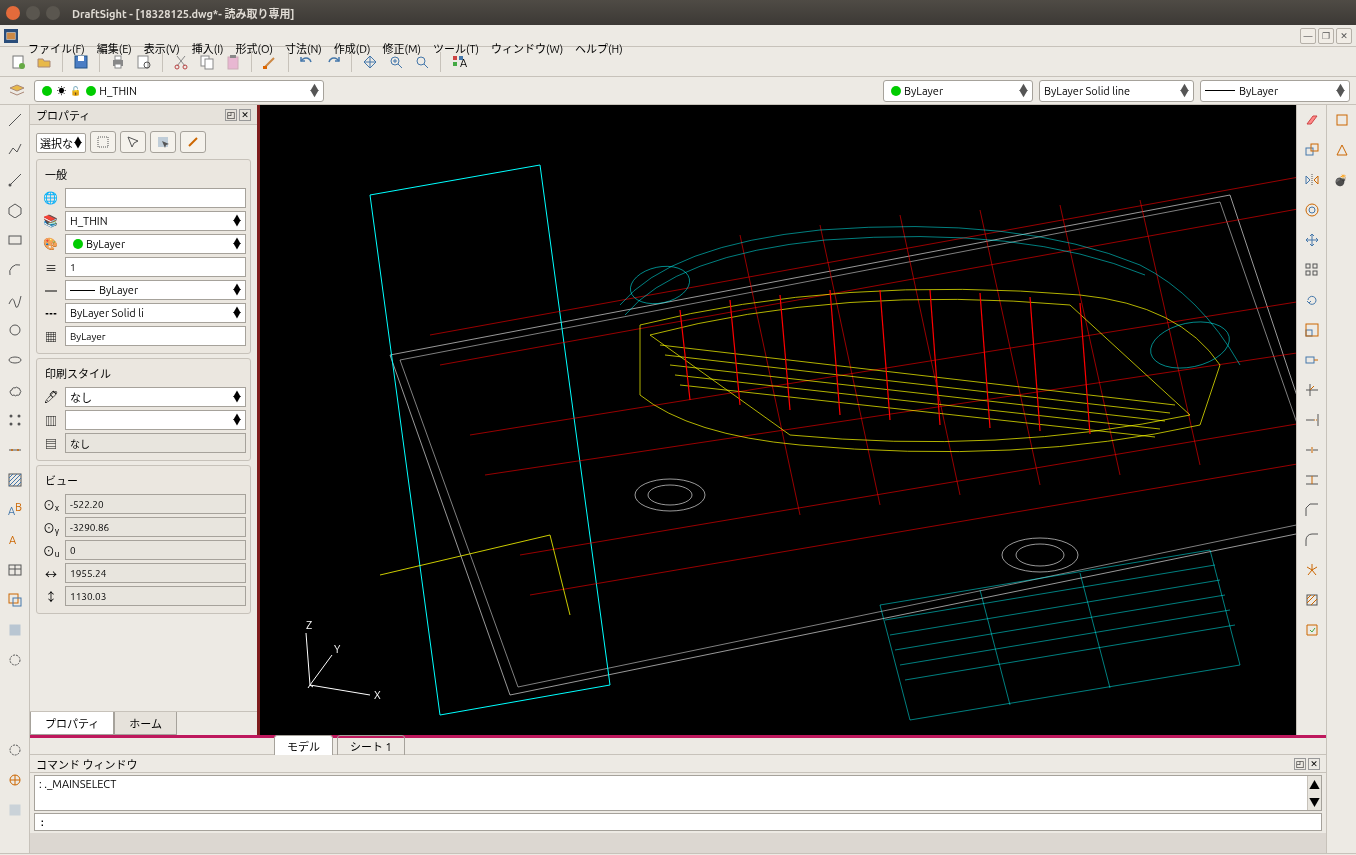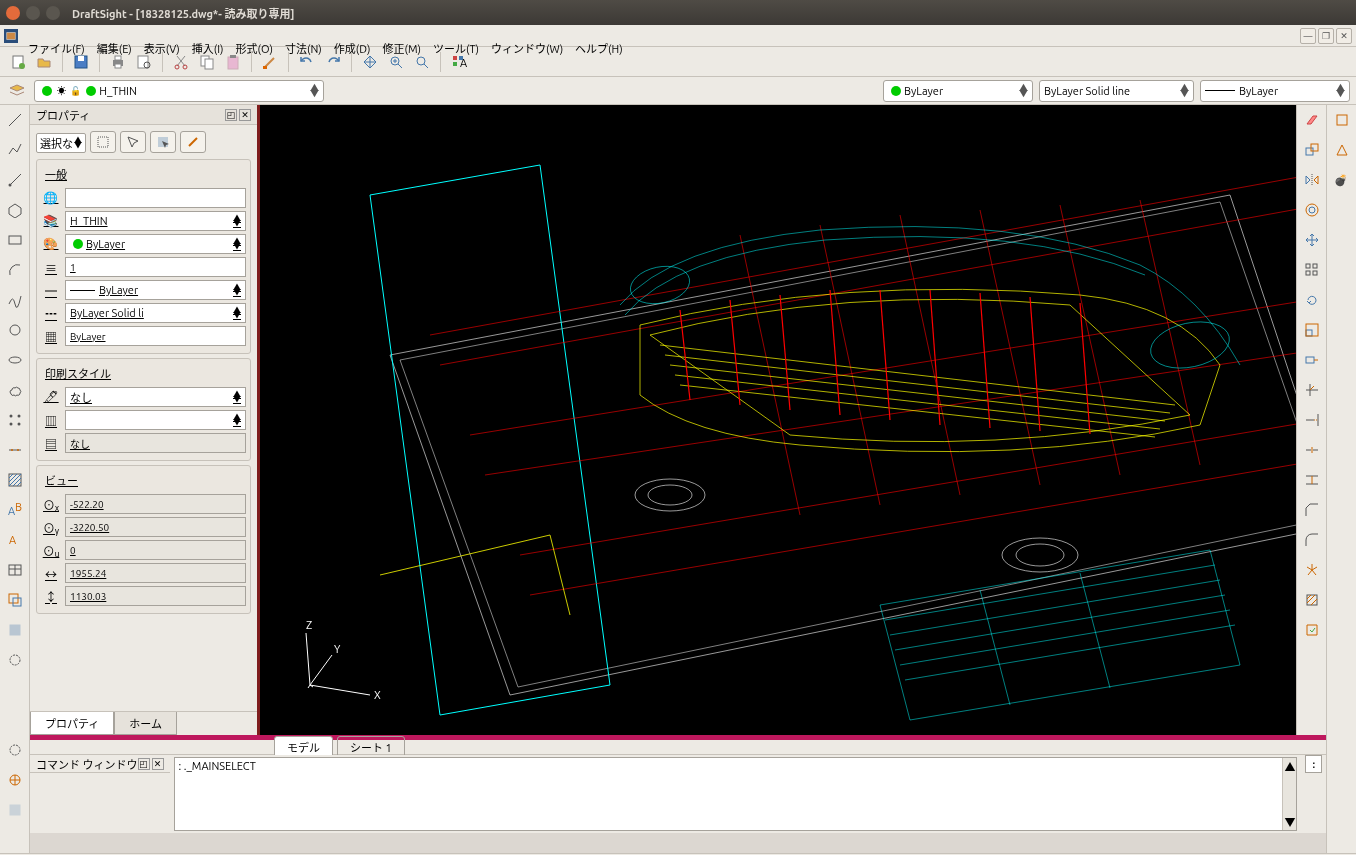--- a/index.html
+++ b/index.html
@@ -28,36 +28,36 @@
 .sidetbtn { width: 22px; height: 22px; display:flex; align-items:center; justify-content:center; }
 .proppanel { width: 230px; background: #edeae4; border-right: 3px solid #7f1d1d; display: flex; flex-direction: column; }
 .prophead { height: 20px; display: flex; align-items: center; padding: 0 6px; border-bottom: 1px solid #c7c2ba; background: #e6e2db; }
 .prophead .wbtns { margin-left: auto; display:flex; gap:2px; }
 .prophead .wb { width:12px; height:12px; border:1px solid #999; font-size:9px; display:flex; align-items:center; justify-content:center; }
 .propbody { flex: 1; overflow-y: auto; padding: 6px; }
 .proprow { display: flex; align-items: flex-end; gap: 4px; margin-bottom: 6px; }
 .propbtn { width: 26px; height: 22px; border: 1px solid #a6a29b; background: #f5f2ec; border-radius: 3px; display:flex; align-items:center; justify-content:center; }
 .propdd { height: 20px; background: #fff; border: 1px solid #a6a29b; border-radius: 2px; display:flex; align-items:center; padding:0 3px; font-size:10px;}
 .propdd .arrows { margin-left:auto; font-size:8px; line-height:5px;}
-.pgroup { border: 1px solid #c7c2ba; border-radius: 3px; margin-bottom: 4px; padding: 4px; background:#ebe7e0;text-decoration:underline; }
+.pgroup { border: 1px solid #c7c2ba; border-radius: 3px; margin-bottom: 4px; padding: 4px; background:#ebe7e0; }
 .pgrouphead { font-size: 11px; padding: 2px 4px; margin-bottom: 4px; }
 .pfield { display: flex; align-items: center; margin-bottom: 3px; gap: 4px; }
 .pfield .picon { width: 20px; display:flex; justify-content:center; font-size:12px; }
 .pfield .pval { flex: 1; height: 20px; background: #fff; border: 1px solid #a6a29b; display:flex; align-items:center; padding:0 4px; font-size:10px; }
 .pfield .pval.ro { background: #e8e5de; }
 .pfield .pval .arrows { margin-left:auto; font-size:8px; line-height:5px; }
 .canvas { flex: 1; background: #000; position: relative; overflow: hidden; }
 .canvas svg { position: absolute; top:0; left:0; }
-.bottomtabs { height: 20px; background: #edeae4; display: flex; align-items: center; border-top: 5px solid #be185d; border-bottom: 1px solid #c7c2ba; }
+.bottomtabs { height: 20px; background: #edeae4; display: flex; align-items: center; border-top: 3px solid #be185d; border-bottom: 1px solid #c7c2ba; }
 .btab { padding: 2px 12px; border: 1px solid #a6a29b; border-radius: 3px 3px 0 0; margin-left: 4px; cursor: default; }
 .btab.active { background: #fff; }
 .paneltabs { display:flex; border-top:1px solid #c7c2ba; }
 .ptab { padding:3px 14px; border:1px solid #a6a29b; border-top:none; background:#e6e2db; }
 .ptab.active { background:#fff; }
-.cmd { height: 78px; background: #edeae4; display: flex; flex-direction: row; }
+.cmd { height: 78px; background: #edeae4; display: flex; flex-direction: column; }
 .cmdhead { height: 18px; display:flex; align-items:center; padding:0 6px; border-bottom:1px solid #c7c2ba; }
 .cmdhead .wbtns { margin-left:auto; display:flex; gap:2px;}
 .cmdhead .wb {width:12px;height:12px;border:1px solid #999;font-size:9px;display:flex;align-items:center;justify-content:center;}
 .cmdbody { flex:1; background:#fff; margin:2px 4px; border:1px solid #a6a29b; padding:2px 4px; font-family:monospace; font-size:11px; position:relative;}
 .cmdbody .sbar{position:absolute;right:0;top:0;bottom:0;width:14px;background:#e8e5de;border-left:1px solid #c7c2ba;display:flex;flex-direction:column;align-items:center;font-size:8px;}
 .cmdinput { height:18px; background:#fff; margin:0 4px 2px 4px; border:1px solid #a6a29b; padding:0 4px; font-family:monospace; display:flex; align-items:center;}
 .status { height: 22px; background: #edeae4; display: flex; align-items: center; padding: 0 6px; gap: 4px; border-top:1px solid #c7c2ba;}
 .bottomarea { display:flex; }
 .bottomleft { width:30px; background:#edeae4; border-right:1px solid #c7c2ba; display:flex; flex-direction:column; align-items:center; gap:8px; padding:4px 0;}
 .bottommain { flex:1; display:flex; flex-direction:column;}
@@ -443,21 +443,21 @@
           </div>
       </div>
       <div class="pgroup">
         <div class="pgrouphead">ビュー</div>
         <div class="pfield">
             <span class="picon">⊙ₓ</span>
             <div class="pval ro">-522.20</div>
           </div>
         <div class="pfield">
             <span class="picon">⊙ᵧ</span>
-            <div class="pval ro">-3220.50</div>
+            <div class="pval ro">-3290.86</div>
           </div>
         <div class="pfield">
             <span class="picon">⊙ᵤ</span>
             <div class="pval ro">0</div>
           </div>
         <div class="pfield">
             <span class="picon">↔</span>
             <div class="pval ro">1955.24</div>
           </div>
         <div class="pfield">

